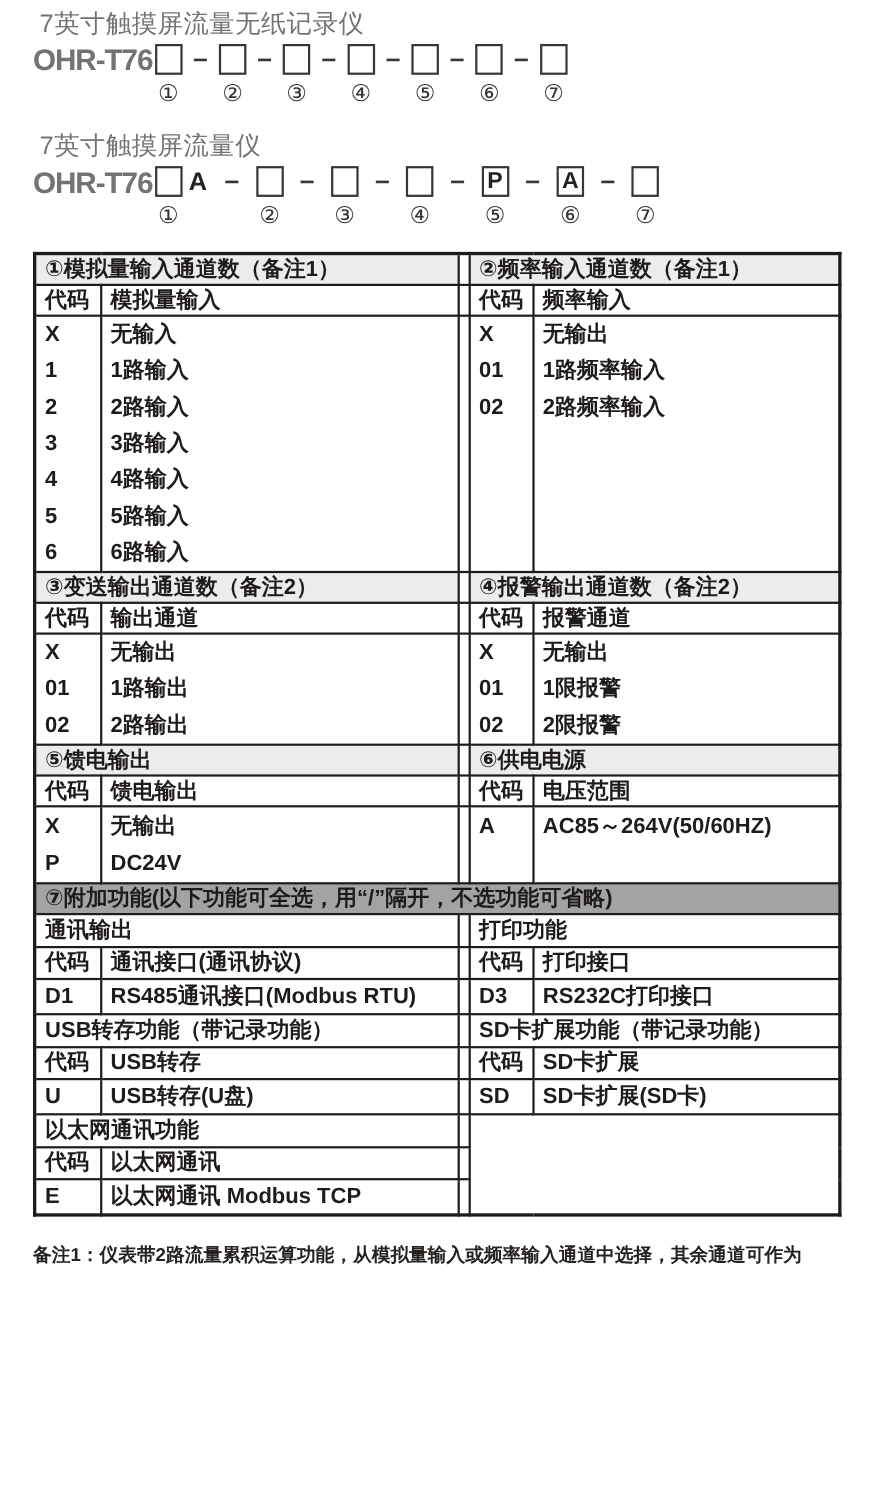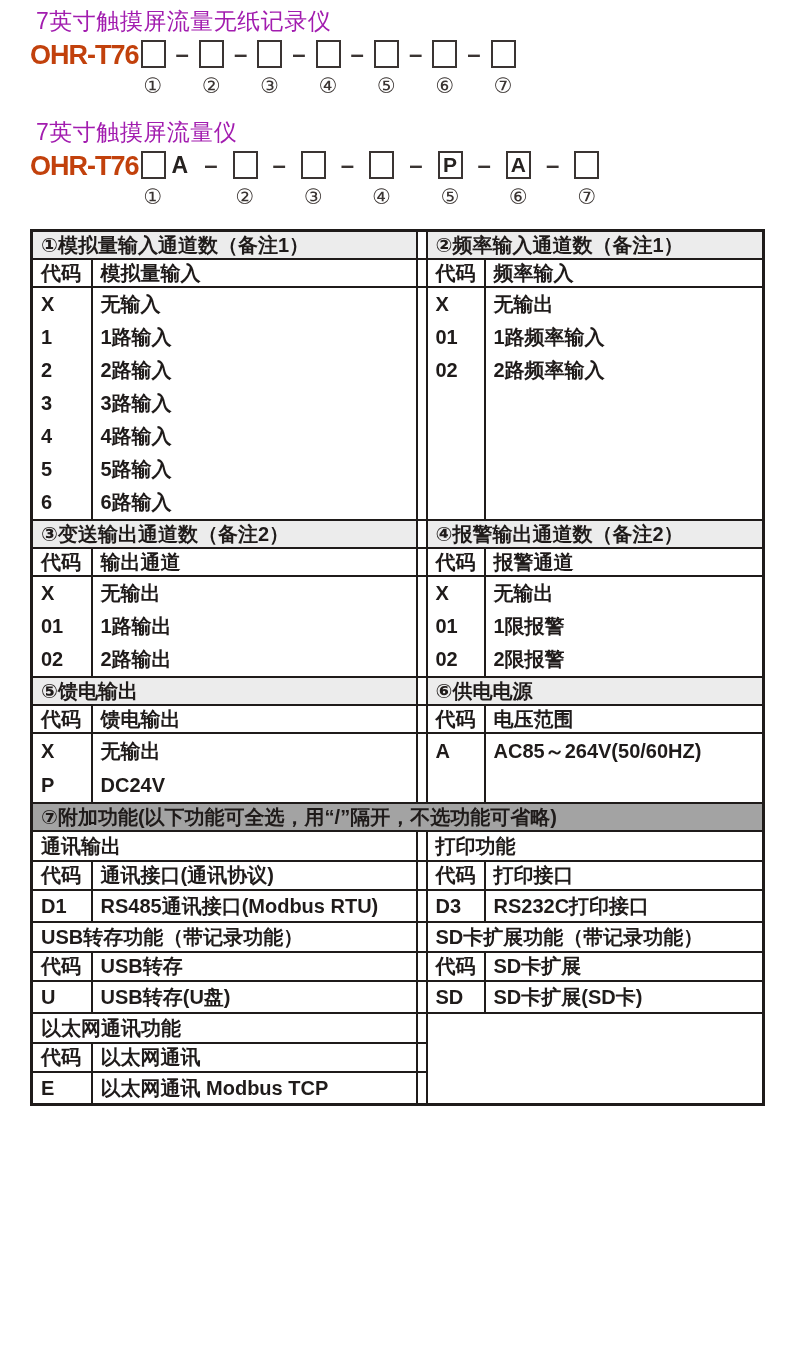--- a/index.html
+++ b/index.html
@@ -4,28 +4,28 @@
 <style>
   html,body{margin:0;padding:0;}
   body{
     width:790px;height:1364px;background:#ffffff;
     font-family:"Liberation Sans","DejaVu Sans",sans-serif;
     color:#1f1b1a;position:relative;overflow:hidden;
   }
   
   .pg-title{
     margin:6px 0 0 36px;font-size:23px;font-weight:normal;
-    line-height:30px;color:#a21caf;letter-spacing:.5px;
+    line-height:30px;color:#737373;letter-spacing:.5px;
   }
   .model-line{
     margin:4px 0 0 30px;display:flex;align-items:flex-start;
   }
   .prefix{
     font-size:27px;font-weight:bold;letter-spacing:-1px;
-    line-height:30px;color:#c2410c;white-space:nowrap;
+    line-height:30px;color:#737373;white-space:nowrap;
   }
   .slot{display:inline-flex;flex-direction:column;align-items:center;margin:0 2px;}
   .box{
     width:25px;height:28px;border:2.5px solid #3a3432;box-sizing:border-box;
     display:flex;align-items:center;justify-content:center;
     font-size:21px;font-weight:bold;line-height:24px;color:#262220;background:#fff;
   }
   .circ{margin-top:7px;font-size:21px;line-height:22px;color:#3a3432;font-weight:normal;}
   .dash{font-size:24px;font-weight:bold;line-height:28px;color:#3a3432;}
   .m1 .dash{margin:0 8px;}
@@ -318,13 +318,14 @@
   </tr>
   <tr>
     <td class="dd7">E</td>
     <td class="dd7">以太网通讯 Modbus TCP</td>
     <td class="mid"></td>
   </tr>
 </tbody>
   </table>
 
 <div class="note">
+  <div>备注1：仪表带2路流量累积运算功能，从模拟量输入或频率输入通道中选择，其余通道可作为</div>
 </div>
 
 </body></html>

